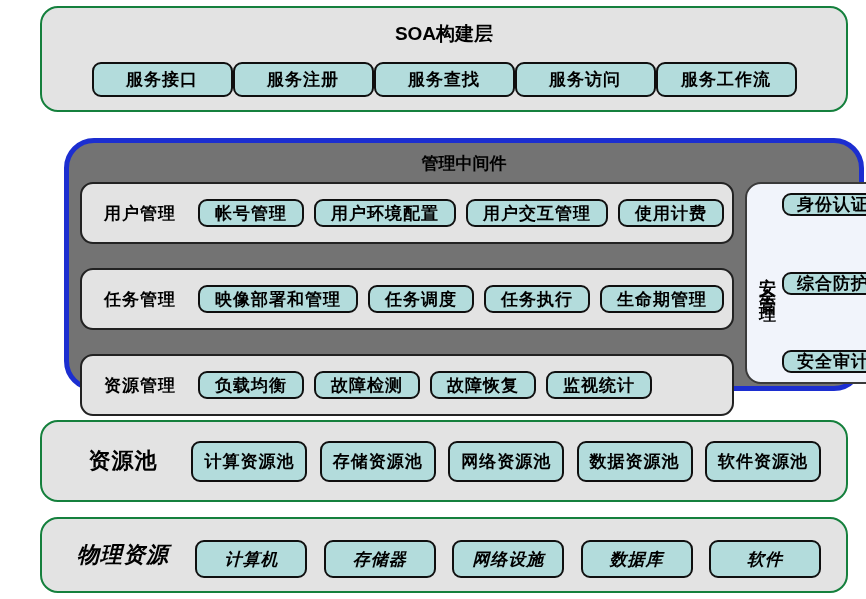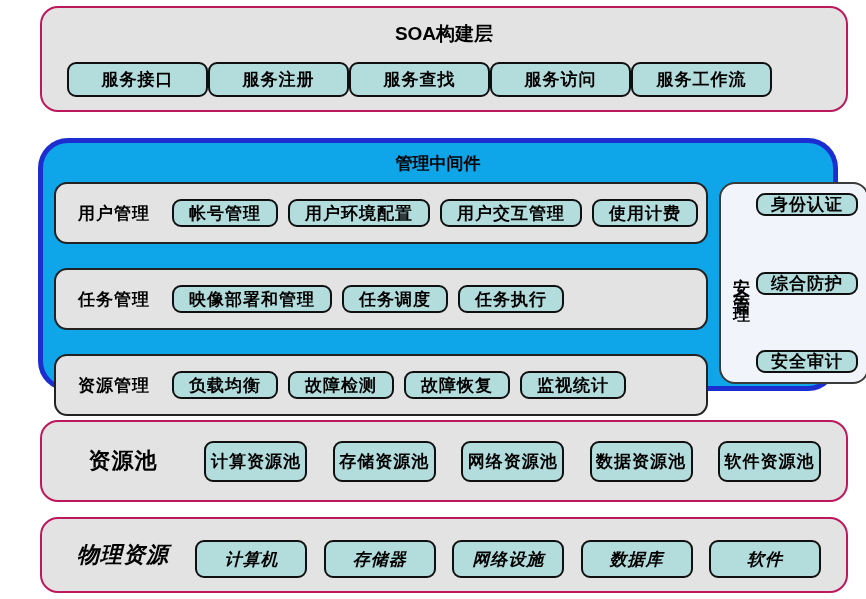--- a/index.html
+++ b/index.html
@@ -3,38 +3,38 @@
 <meta charset="utf-8">
 <style>
   html,body { margin:0; padding:0; background:#ffffff; }
   .canvas {
     position:relative; width:866px; height:599px;
     font-family:"Liberation Sans","DejaVu Sans",sans-serif;
     color:#000; overflow:hidden; background:#fff;
   }
   .layer {
     position:absolute; background:#e3e3e3;
-    border:2px solid #be185d; border-radius:18px;
+    border:2px solid #15803d; border-radius:18px;
     box-sizing:border-box;
   }
   .cbox {
     background:#b3dcdc; border:2px solid #0f0f0f; border-radius:9px;
     display:flex; align-items:center; justify-content:center;
     font-size:17px; letter-spacing:1px; box-sizing:border-box;
     white-space:nowrap; font-weight:600;
   }
   
   #soa { left:40px; top:6px; width:808px; height:106px; }
   .soa-title { text-align:center; font-weight:bold; font-size:19px; padding-top:13px; }
-  .soa-row { display:flex; justify-content:flex-start; padding:0 25px; margin-top:15px; }
+  .soa-row { display:flex; justify-content:center; padding:0 25px; margin-top:15px; }
   .soa-row .cbox { width:141px; height:35px; }
   
   #mw {
-    position:absolute; left:38px; top:138px; width:800px; height:253px;
-    background:#0ea5e9; border:5px solid #1c2ed0; border-radius:30px;
+    position:absolute; left:64px; top:138px; width:800px; height:253px;
+    background:#737373; border:5px solid #1c2ed0; border-radius:30px;
     box-sizing:border-box;
   }
   .mw-title { text-align:center; font-size:17px; padding-top:9px; font-weight:600; }
   .mw-body { display:flex; padding:7px 11px 0 11px; gap:11px; }
   .mw-left { flex:1; display:flex; flex-direction:column; gap:24px; }
   .mrow {
     background:#e3e3e3; border:2px solid #222; border-radius:13px;
     height:62px; display:flex; align-items:center; box-sizing:border-box;
     padding-right:8px;
   }
@@ -52,21 +52,21 @@
     flex:0 0 auto;
   }
   .sec-boxes { flex:1; display:flex; flex-direction:column; justify-content:space-between; }
   .sec-boxes .cbox { height:23px; }
   
   #pool { left:40px; top:420px; width:808px; height:82px;
           display:flex; align-items:center; justify-content:space-between; padding:0 25px; }
   #phys { left:40px; top:517px; width:808px; height:76px;
           display:flex; align-items:center; justify-content:space-between; padding:0 25px;font-style:italic; }
   .layer-label { width:112px; text-align:center; font-size:22px; letter-spacing:1px; font-weight:600; flex:0 0 auto; }
-  #pool .cbox { width:103px; height:41px; }
+  #pool .cbox { width:116px; height:41px; }
   #phys .cbox { width:112px; height:38px;margin-top:8px; }
 </style>
 </head>
 <body>
 
 <div class="canvas">
 
   <div class="layer" id="soa">
     <div class="soa-title">SOA构建层</div>
     <div class="soa-row">
@@ -92,20 +92,21 @@
             <div class="cbox">使用计费</div>
           </div>
         </div>
 
         <div class="mrow">
           <div class="mrow-label">任务管理</div>
           <div class="mrow-boxes">
             <div class="cbox">映像部署和管理</div>
             <div class="cbox">任务调度</div>
             <div class="cbox">任务执行</div>
+            <div class="cbox">生命期管理</div>
           </div>
         </div>
 
         <div class="mrow">
           <div class="mrow-label">资源管理</div>
           <div class="mrow-boxes">
             <div class="cbox">负载均衡</div>
             <div class="cbox">故障检测</div>
             <div class="cbox">故障恢复</div>
             <div class="cbox">监视统计</div>

